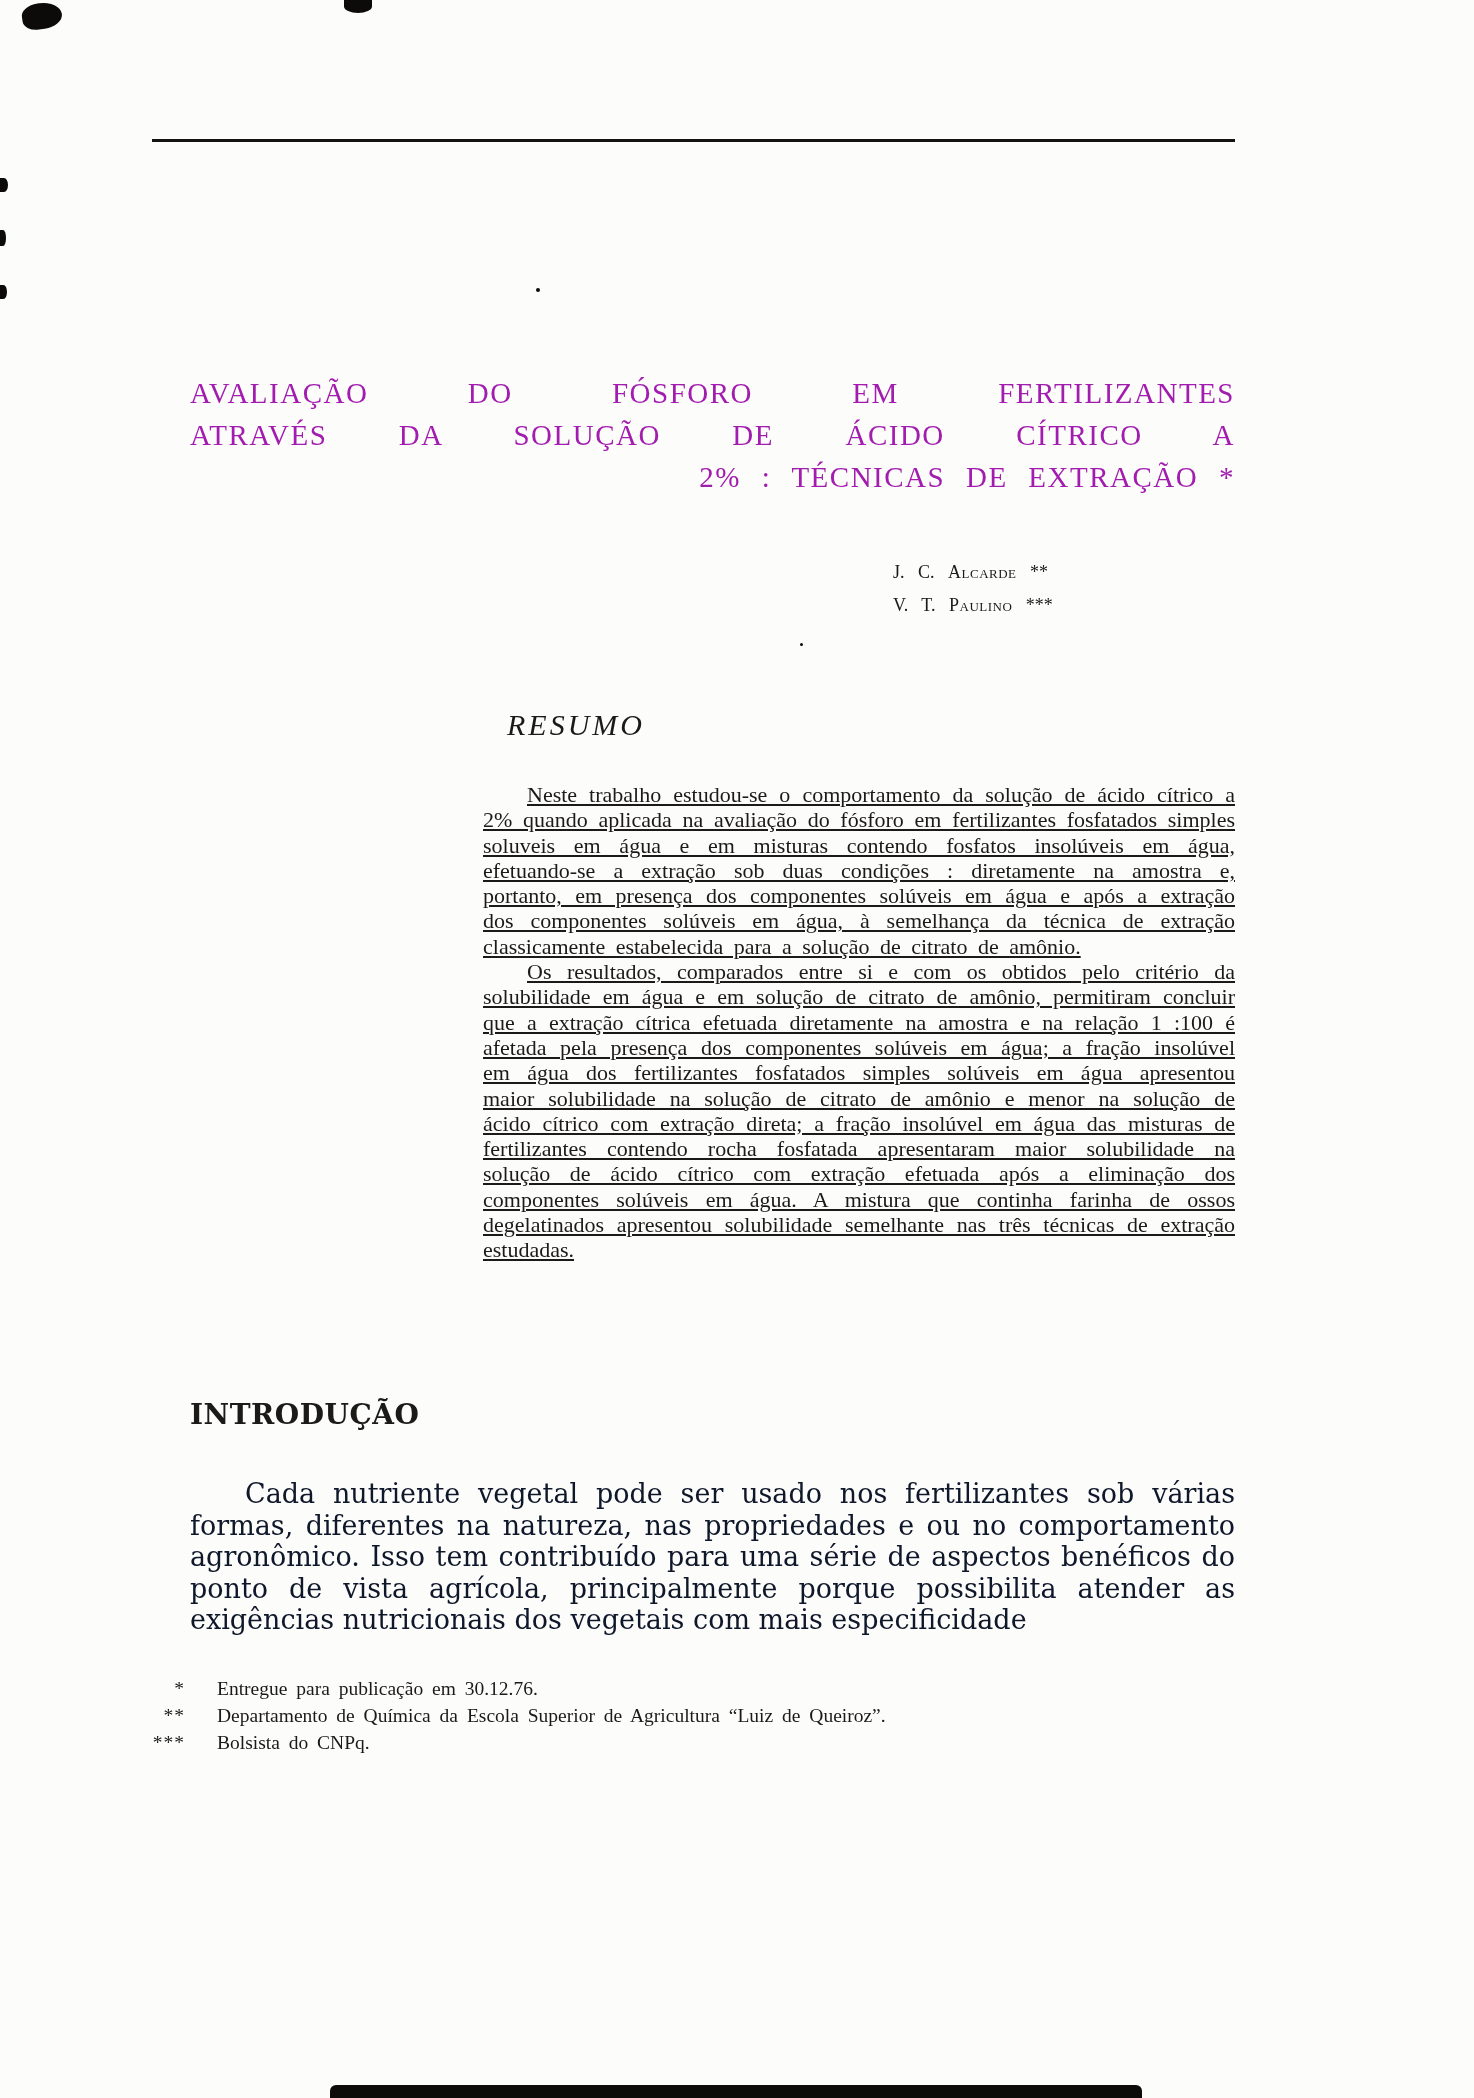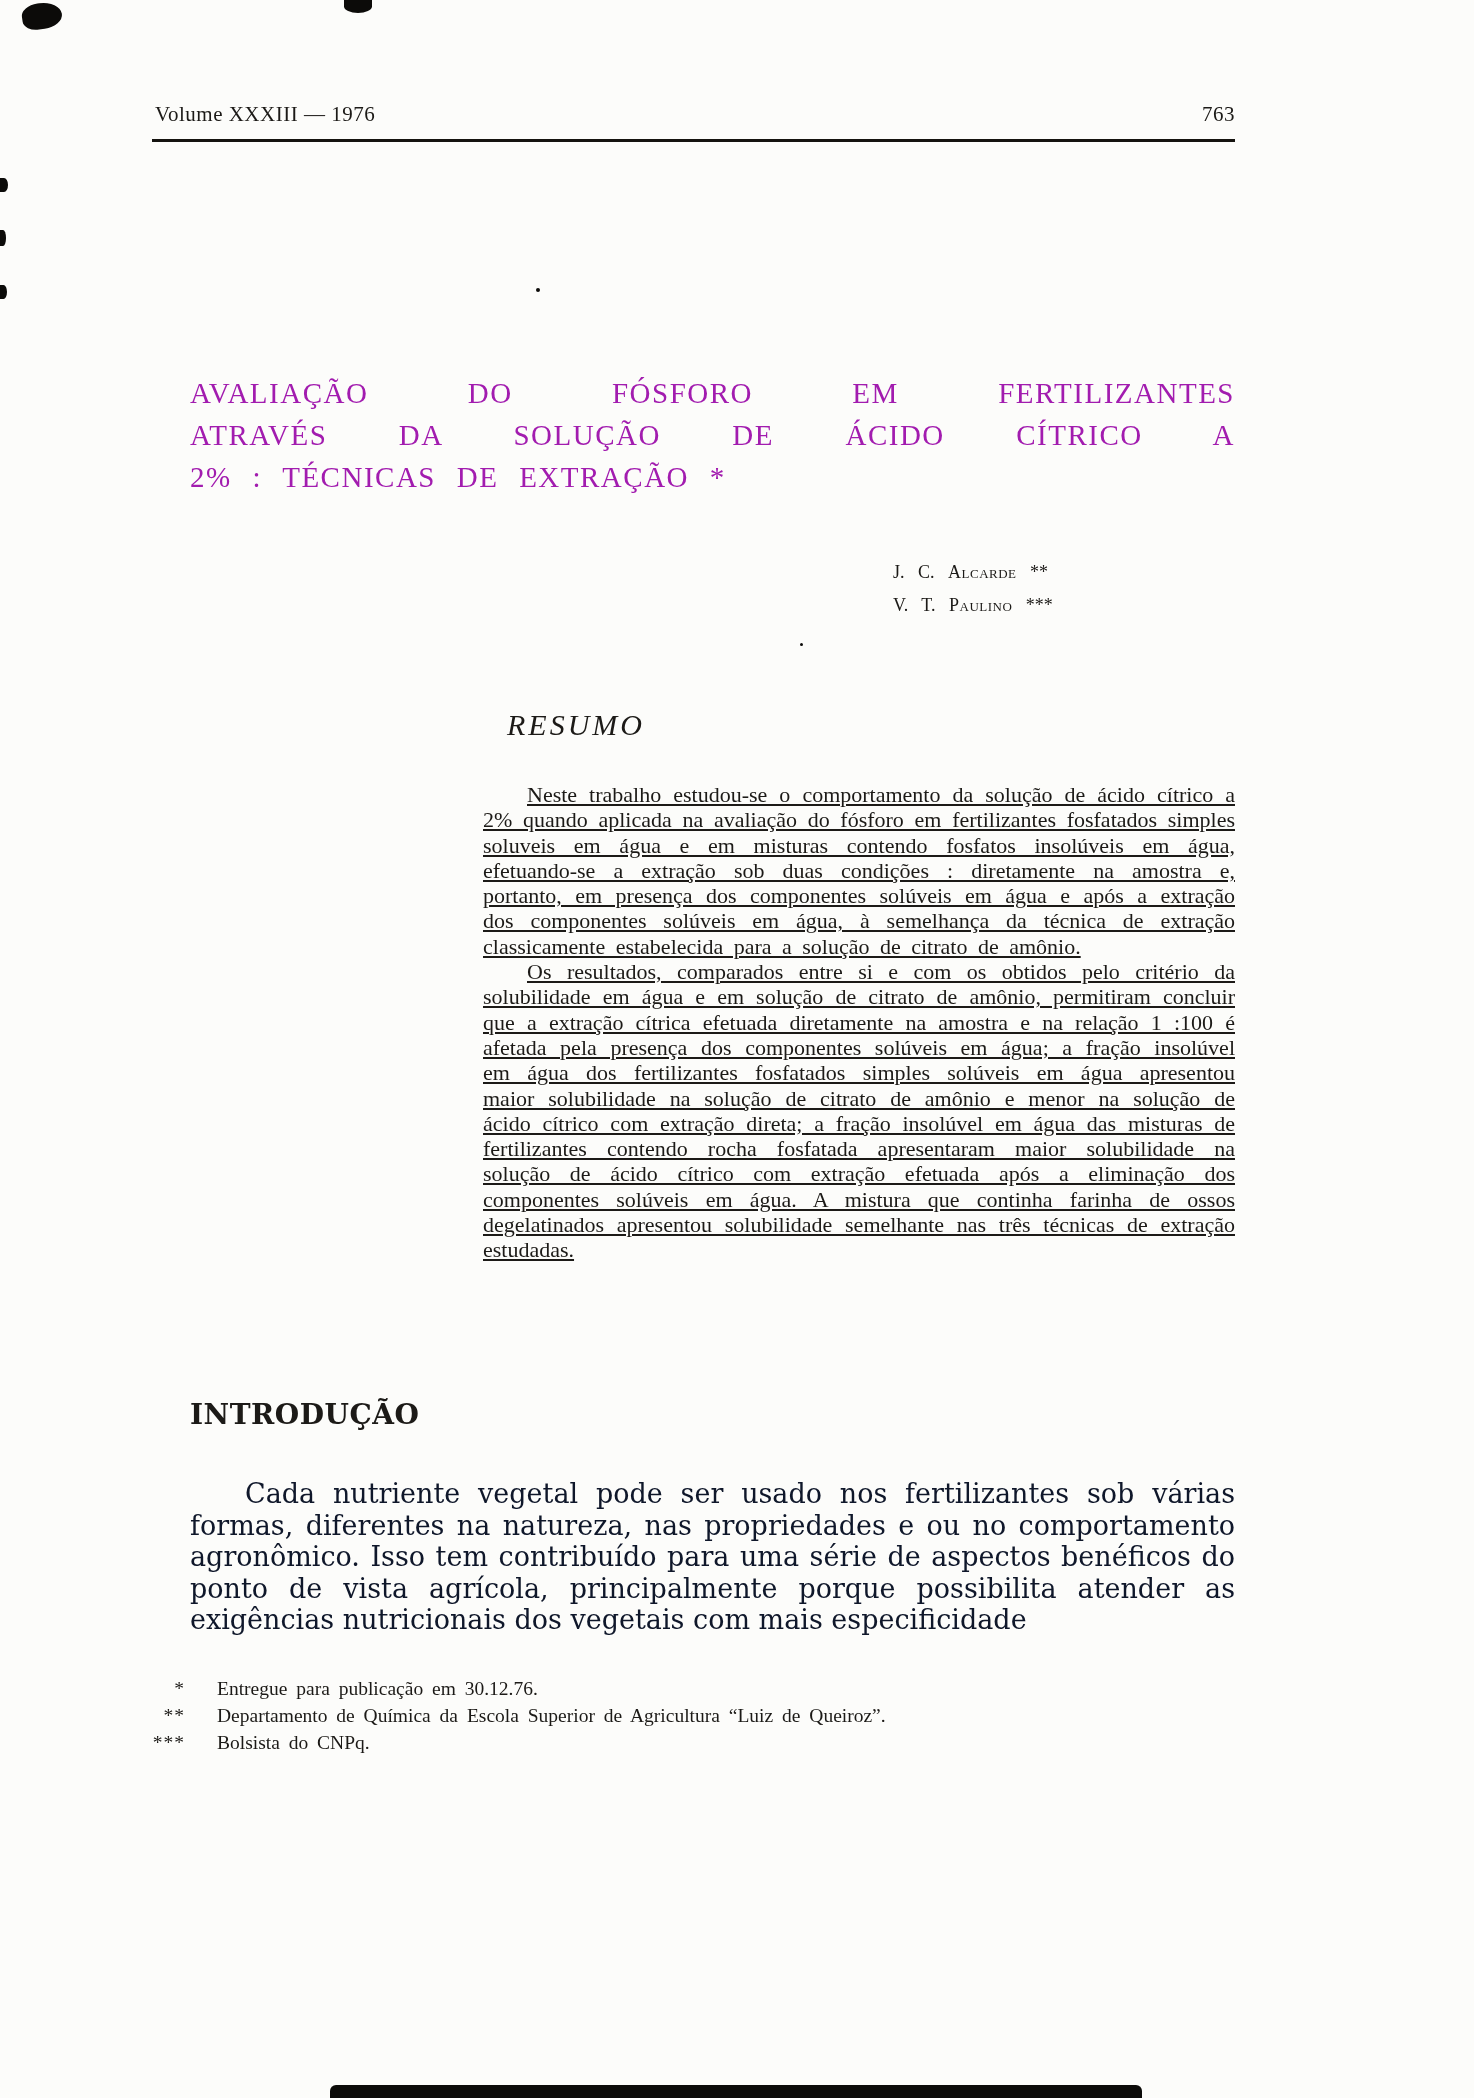--- a/index.html
+++ b/index.html
@@ -21,21 +21,21 @@
     position:absolute;top:139px;left:152px;width:1083px;height:3px;
     background:#15130f;
   }
   
   .title-block{
     position:absolute;top:372px;left:190px;width:1045px;
     font-size:29px;line-height:42px;letter-spacing:1.5px;word-spacing:12px;
     color:#a21caf;
   }
   .title-line-justify{text-align:justify;text-align-last:justify;}
-  .title-line-center{text-align:left;}
+  .title-line-center{text-align:right;}
   
   .authors-block{
     position:absolute;top:556px;left:893px;
     font-size:18px;line-height:33px;word-spacing:9px;white-space:nowrap;
   }
   .author-surname{font-variant:small-caps;letter-spacing:0.5px;}
   
   .abstract-heading{
     position:absolute;top:708px;left:507px;
     font-size:30px;font-style:italic;letter-spacing:3px;text-align:center;
@@ -74,24 +74,20 @@
   .a-dash3{left:0;top:285px;width:7px;height:14px;border-radius:0 60% 60% 0;}
   .a-speck1{left:536px;top:288px;width:4px;height:4px;border-radius:50%;}
   .a-speck2{left:800px;top:643px;width:3px;height:3px;border-radius:50%;}
   .a-bottombar{left:330px;top:2085px;width:812px;height:13px;border-radius:6px 6px 0 0;}
 </style>
 </head>
 <body>
 
 <div id="page">
 
-  <div class="header-row">
-    <span>Volume XXXIII — 1976</span>
-    <span>763</span>
-  </div>
   <div class="header-rule"></div>
 
   <div class="title-block">
     <div class="title-line-justify">AVALIAÇÃO DO FÓSFORO EM FERTILIZANTES</div>
     <div class="title-line-justify">ATRAVÉS DA SOLUÇÃO DE ÁCIDO CÍTRICO A</div>
     <div class="title-line-center">2% : TÉCNICAS DE EXTRAÇÃO *</div>
   </div>
 
   <div class="authors-block">
     <div>

